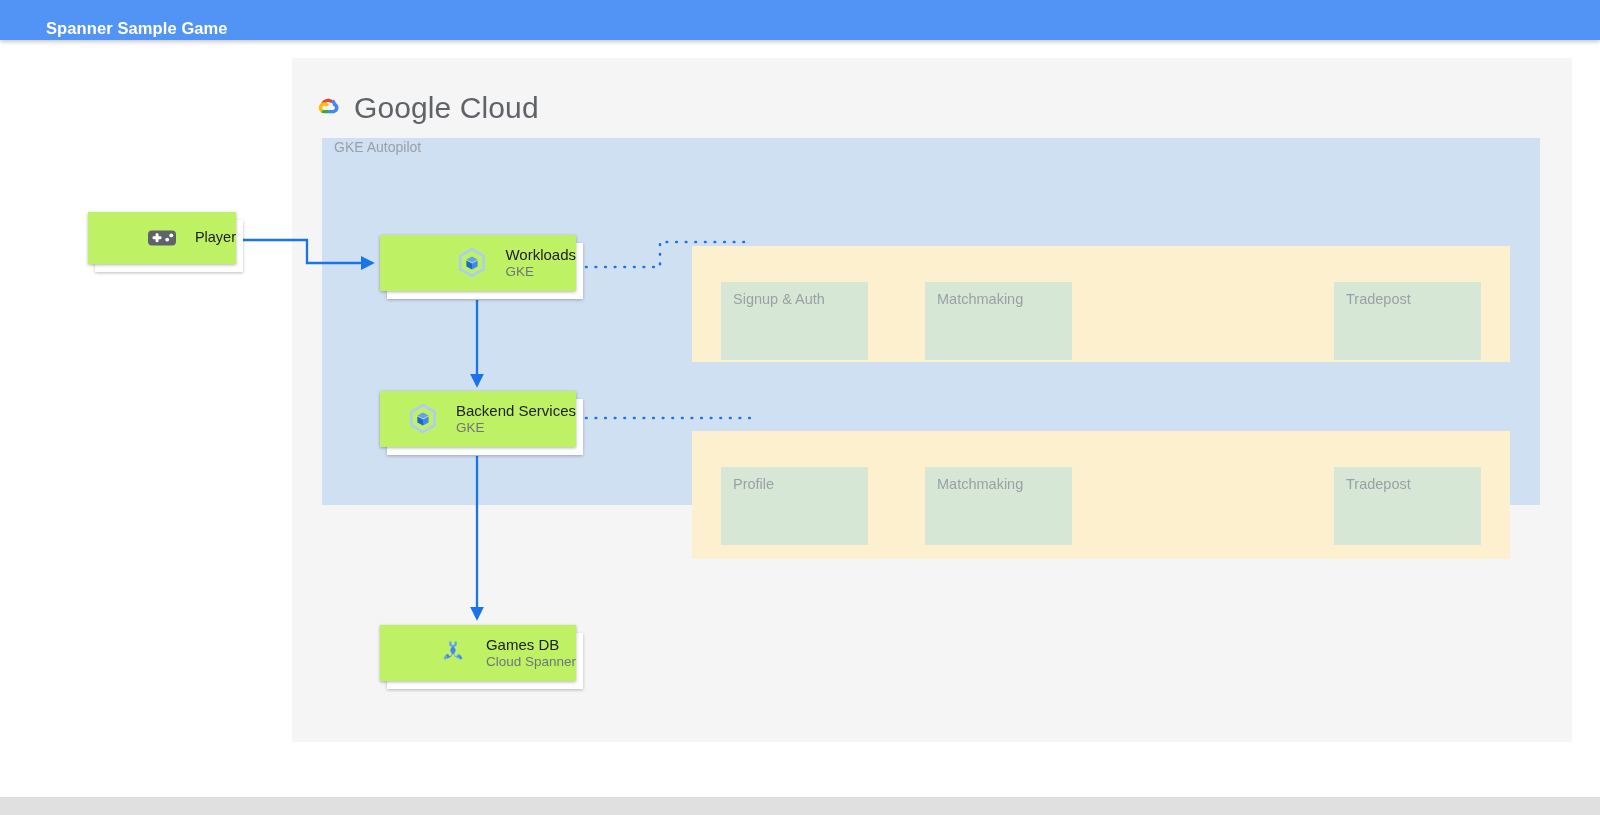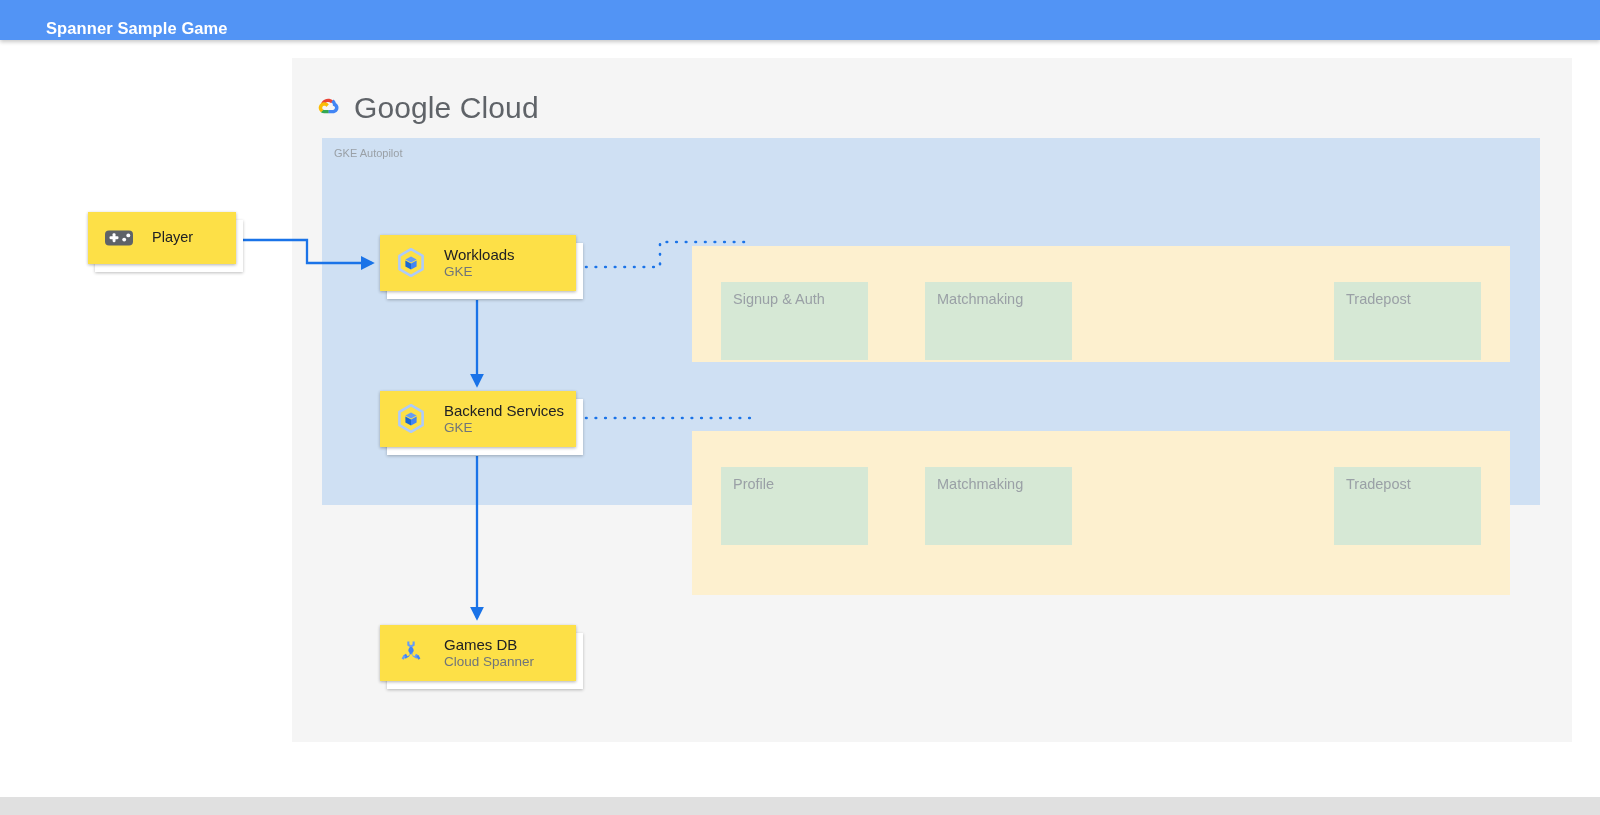--- a/index.html
+++ b/index.html
@@ -50,31 +50,31 @@
   .gc-text .g-bold { color: #5f6368; }
   .gc-text .g-light { color: #5f6368; font-weight: 300; }
 
   
   .zone-gke {
     position: absolute; left: 30px; top: 80px;
     width: 1218px; height: 367px;
     background: #cfe0f3;
   }
   .zone-label {
-    position: absolute; left: 12px; top: 9px;
-    font-size: 11px; color: #9aa0a6;
+    position: absolute; left: 12px; top: 1px;
+    font-size: 14px; color: #9aa0a6;
   }
 
   
   .panel {
     position: absolute;
     background: #fdf0cf;
   }
   .panel.top    { left: 370px; top: 108px; width: 818px; height: 116px; }
-  .panel.bottom { left: 370px; top: 293px; width: 818px; height: 164px; }
+  .panel.bottom { left: 370px; top: 293px; width: 818px; height: 128px; }
 
   .svc {
     position: absolute; top: 36px; width: 147px; height: 78px;
     background: #d6e8d5;
   }
   .svc-label {
     position: absolute; left: 12px; top: 9px;
     font-size: 14.5px; color: #9aa0a6;
     white-space: nowrap;
   }
@@ -87,23 +87,23 @@
   .card-wrap { position: absolute; }
   .card-back {
     position: absolute; left: 7px; top: 8px;
     width: 196px; height: 56px;
     background: #ffffff;
     box-shadow: 0 1px 3px rgba(0,0,0,0.26);
   }
   .card {
     position: absolute; left: 0; top: 0;
     width: 196px; height: 56px;
-    background: #fde047;
+    background: #bef264;
     box-shadow: 0 1px 3px rgba(0,0,0,0.3);
-    display: flex; align-items: center;
+    display: flex; align-items: center; justify-content: flex-end;
   }
   .card .ico { width: 34px; height: 34px; margin-left: 14px; flex: 0 0 34px; }
   .card .ico svg { display: block; }
   .card .txt { margin-left: 16px; line-height: 1.22; }
   .card .t1 { font-size: 15px; color: #202124; white-space: nowrap; }
   .card .t2 { font-size: 13.5px; color: #70757a; white-space: nowrap; }
 
   
   .card.single { height: 52px; width: 148px; }
   .card-back.single { width: 148px; height: 52px; }

